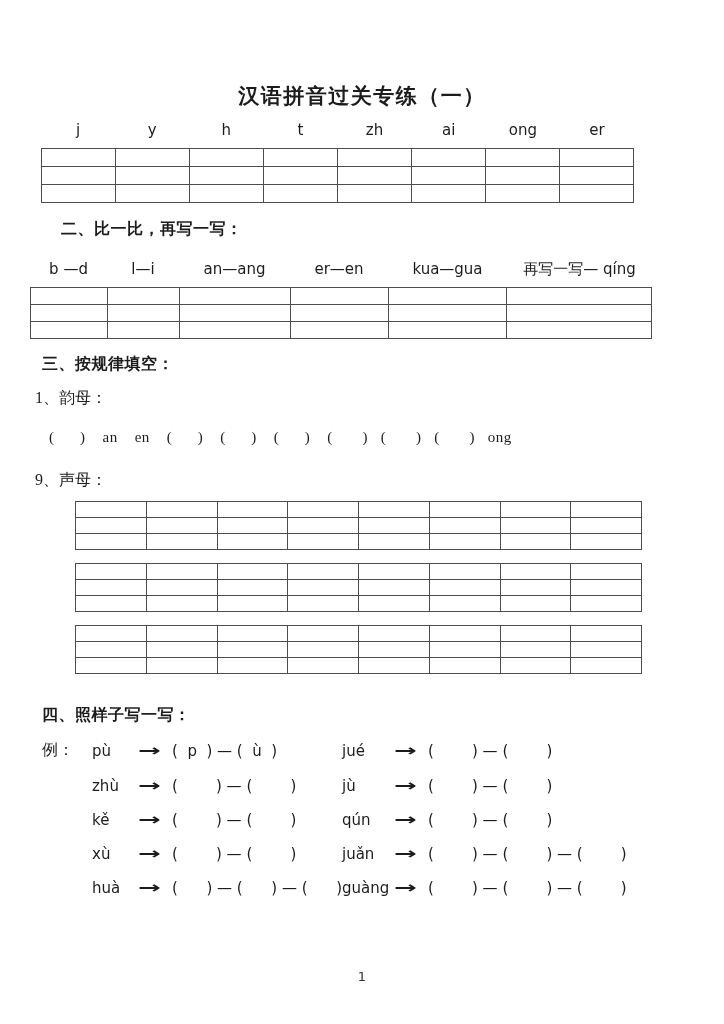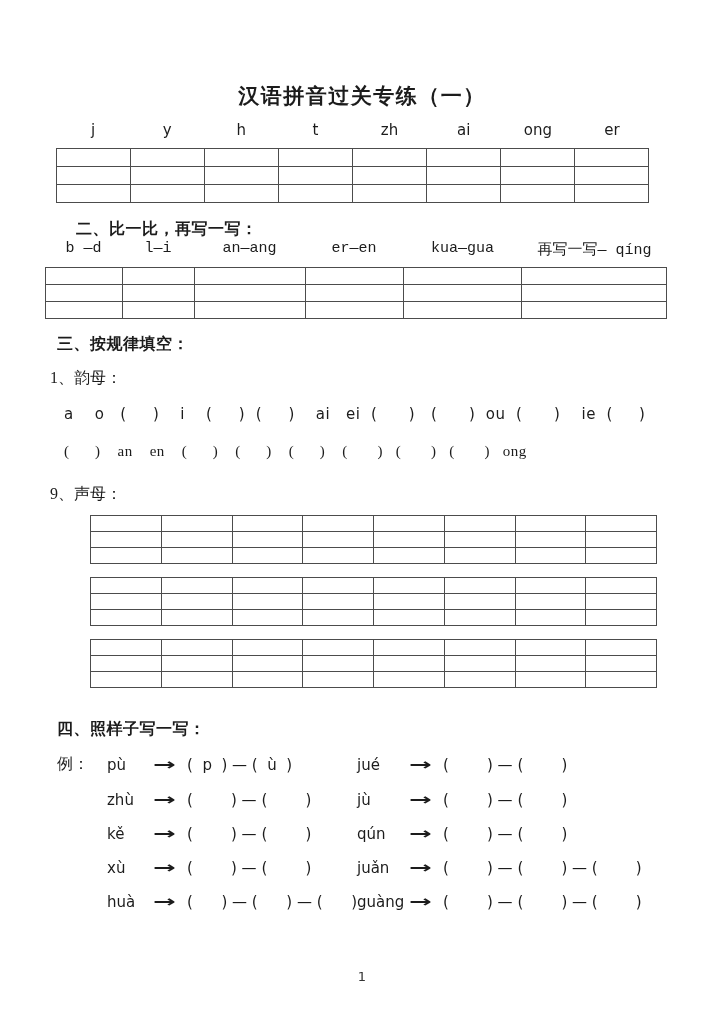--- a/index.html
+++ b/index.html
@@ -1,21 +1,21 @@
 <!DOCTYPE html>
 <html><head>
 <meta charset="utf-8">
 <style>
   html,body{margin:0;padding:0;}
   body{
     width:724px;height:1024px;background:#ffffff;color:#1c1c1c;
     font-family:"DejaVu Sans","Liberation Sans",sans-serif;
     position:relative;overflow:hidden;
   }
-  .page{position:absolute;inset:0;padding:0 57px;box-sizing:border-box;}
+  .page{position:absolute;inset:0;padding:0 42px;box-sizing:border-box;}
 
   .title{
     margin:82px 0 0 0;text-align:center;
     font-size:21px;font-weight:700;letter-spacing:1.5px;
     font-family:"Liberation Sans","DejaVu Sans",sans-serif;
   }
 
   .sec-heading{
     font-size:16px;font-weight:600;letter-spacing:0.5px;
     font-family:"Liberation Sans","DejaVu Sans",sans-serif;
@@ -31,23 +31,23 @@
     display:grid;grid-template-columns:repeat(8,1fr);
     font-size:15px;text-align:center;
   }
   table.grid{border-collapse:collapse;table-layout:fixed;}
   table.grid td{border:1px solid #4c4c4c;padding:0;}
   table.t1{margin:9px 0 0 -1px;width:593px;}
   table.t1 td{height:17px;}
 
   
   .pairs-row{
-    margin:0 0 0 -12px;width:622px;
+    margin:20px 0 0 -12px;width:622px;
     display:grid;grid-template-columns:77px 72px 111px 98px 119px 145px;
-    font-size:15px;text-align:center;white-space:pre;font-family:Liberation Mono, monospace;
+    font-size:15px;text-align:center;white-space:pre;
   }
   table.t2{margin:8px 0 0 -12px;width:622px;}
   table.t2 td{height:16px;}
 
   
   .sub-label{
     margin:13px 0 0 -7px;font-size:16px;
     font-family:"Liberation Serif","DejaVu Serif",serif;
   }
   .sub2{margin-top:24px;}
@@ -168,21 +168,20 @@
           <td></td>
           <td></td>
           <td></td>
           <td></td>
         </tr>
       </tbody>
     </table>
 
   <div class="sec-heading sh3">三、按规律填空：</div>
   <div class="sub-label">1、韵母：</div>
-  <div class="py-line">a    o   (     )    i    (     )  (     )    ai   ei  (      )   (      )  ou  (      )    ie  (     )</div>
   <div class="py-line py-line2">(      )    an    en    (      )    (      )    (      )    (       )   (       )   (       )   ong</div>
   <div class="sub-label sub2">9、声母：</div>
   <table class="grid t3">
       <tbody>
         <tr>
           <td></td>
           <td></td>
           <td></td>
           <td></td>
           <td></td>

